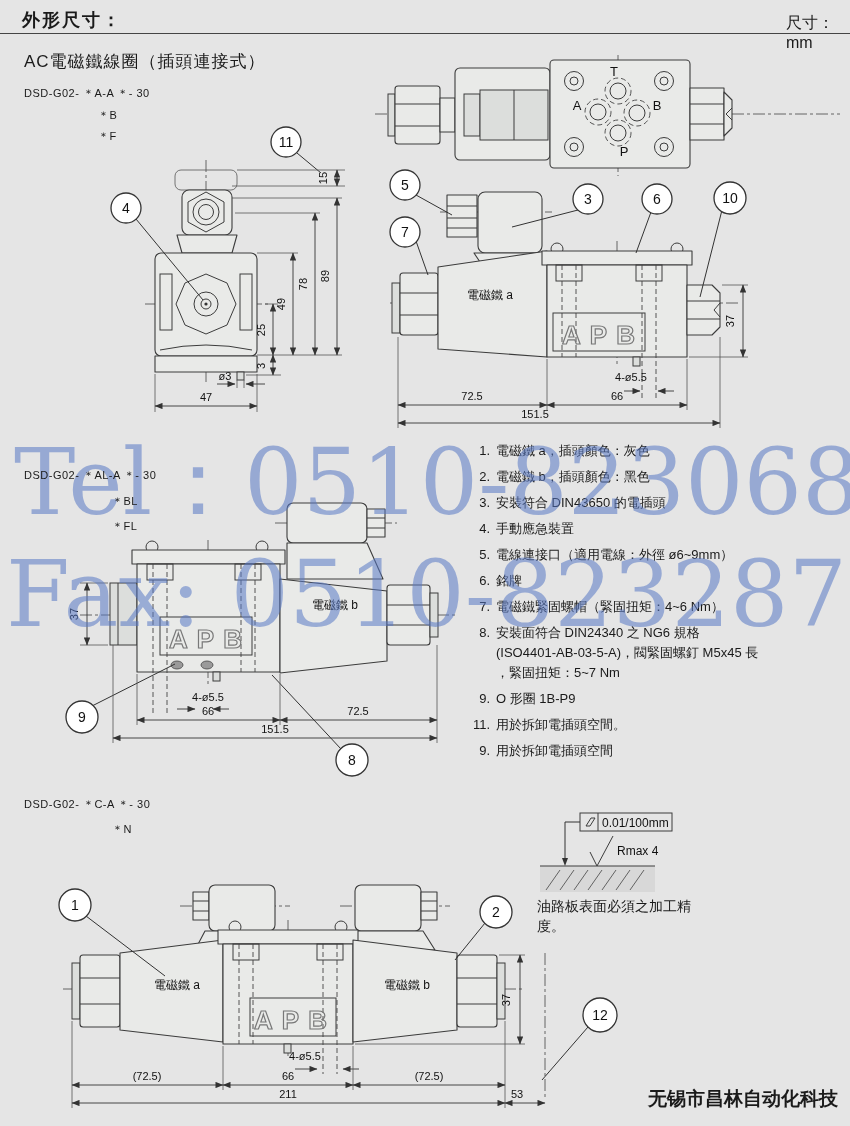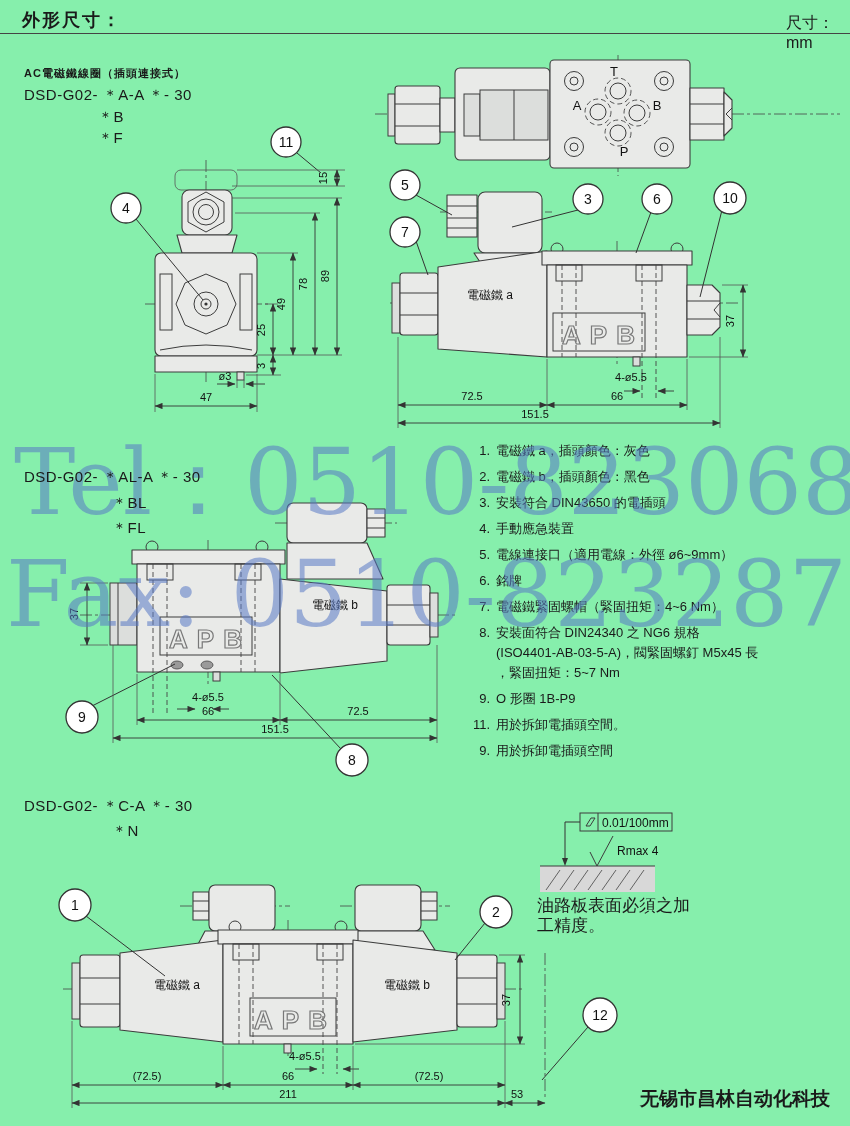--- a/index.html
+++ b/index.html
@@ -1,28 +1,28 @@
 <!DOCTYPE html>
 <html><head>
 <meta charset="utf-8">
 <style>
   html,body{margin:0;padding:0;background:#fff;}
-  .page{position:relative;width:850px;height:1126px;background:#86efac;
+  .page{position:relative;width:850px;height:1126px;background:#e5e5e5;
         font-family:"Liberation Sans",sans-serif;color:#1a1a1a;overflow:hidden;}
   .abs{position:absolute;}
   .page-title{font-size:18px;font-weight:bold;letter-spacing:2px;}
   .hrule{position:absolute;left:0;top:33px;width:850px;border-top:1.5px solid #444;}
   .unit{font-size:16px;}
-  .sec-title{font-size:11px;font-weight:bold;letter-spacing:1px;margin-top:16px;}
-  .model{font-size:15px;letter-spacing:0.5px;}
+  .sec-title{font-size:17px;font-weight:normal;letter-spacing:1px;}
+  .model{font-size:11px;letter-spacing:0.5px;}
   .notes{position:absolute;left:466px;top:441px;width:384px;font-size:13px;line-height:20px;}
   .note{display:flex;margin-bottom:6px;}
   .note .n{width:24px;text-align:right;flex:none;margin-right:6px;}
   .note .t{white-space:pre-line;}
-  .surface-note{font-size:17px;line-height:20px;width:160px;}
+  .surface-note{font-size:14px;line-height:20px;width:160px;}
   .company{font-size:19px;font-weight:bold;}
   .watermark{position:absolute;color:rgba(88,120,196,0.55);font-family:"DejaVu Serif",serif;
              font-size:92px;line-height:1;white-space:nowrap;z-index:40;pointer-events:none;}
   svg{overflow:visible;}
   svg text{font-family:"Liberation Sans",sans-serif;}
   .part{fill:#e9eae8;stroke:#3c3c3c;stroke-width:1.1;stroke-linejoin:round;}
   .part2{fill:#dcdedc;stroke:#3c3c3c;stroke-width:1;}
   .ln{fill:none;stroke:#3c3c3c;stroke-width:1;}
   .thin{fill:none;stroke:#555;stroke-width:0.8;}
   .cl{fill:none;stroke:#444;stroke-width:0.8;stroke-dasharray:12 3 3 3;}
@@ -500,15 +500,15 @@
     <g>
       <path class="ln" d="M60,52 L67,66 L83,36"></path>
       <text x="87" y="55" font-size="12" fill="#111">Rmax 4</text>
     </g>
   </svg>
   <div class="abs surface-note" style="left:537px;top:896px">油路板表面必須之加工精度。</div>
 
   <div class="watermark" style="left:14px;top:437px">Tel：0510-82306871</div>
   <div class="watermark" style="left:6px;top:549px">Fax: 0510-82328771</div>
 
-  <div class="abs company" style="right:20px;top:1086px">无锡市昌林自动化科技</div>
+  <div class="abs company" style="right:12px;top:1086px">无锡市昌林自动化科技</div>
 
 </div>
 
 </body></html>

